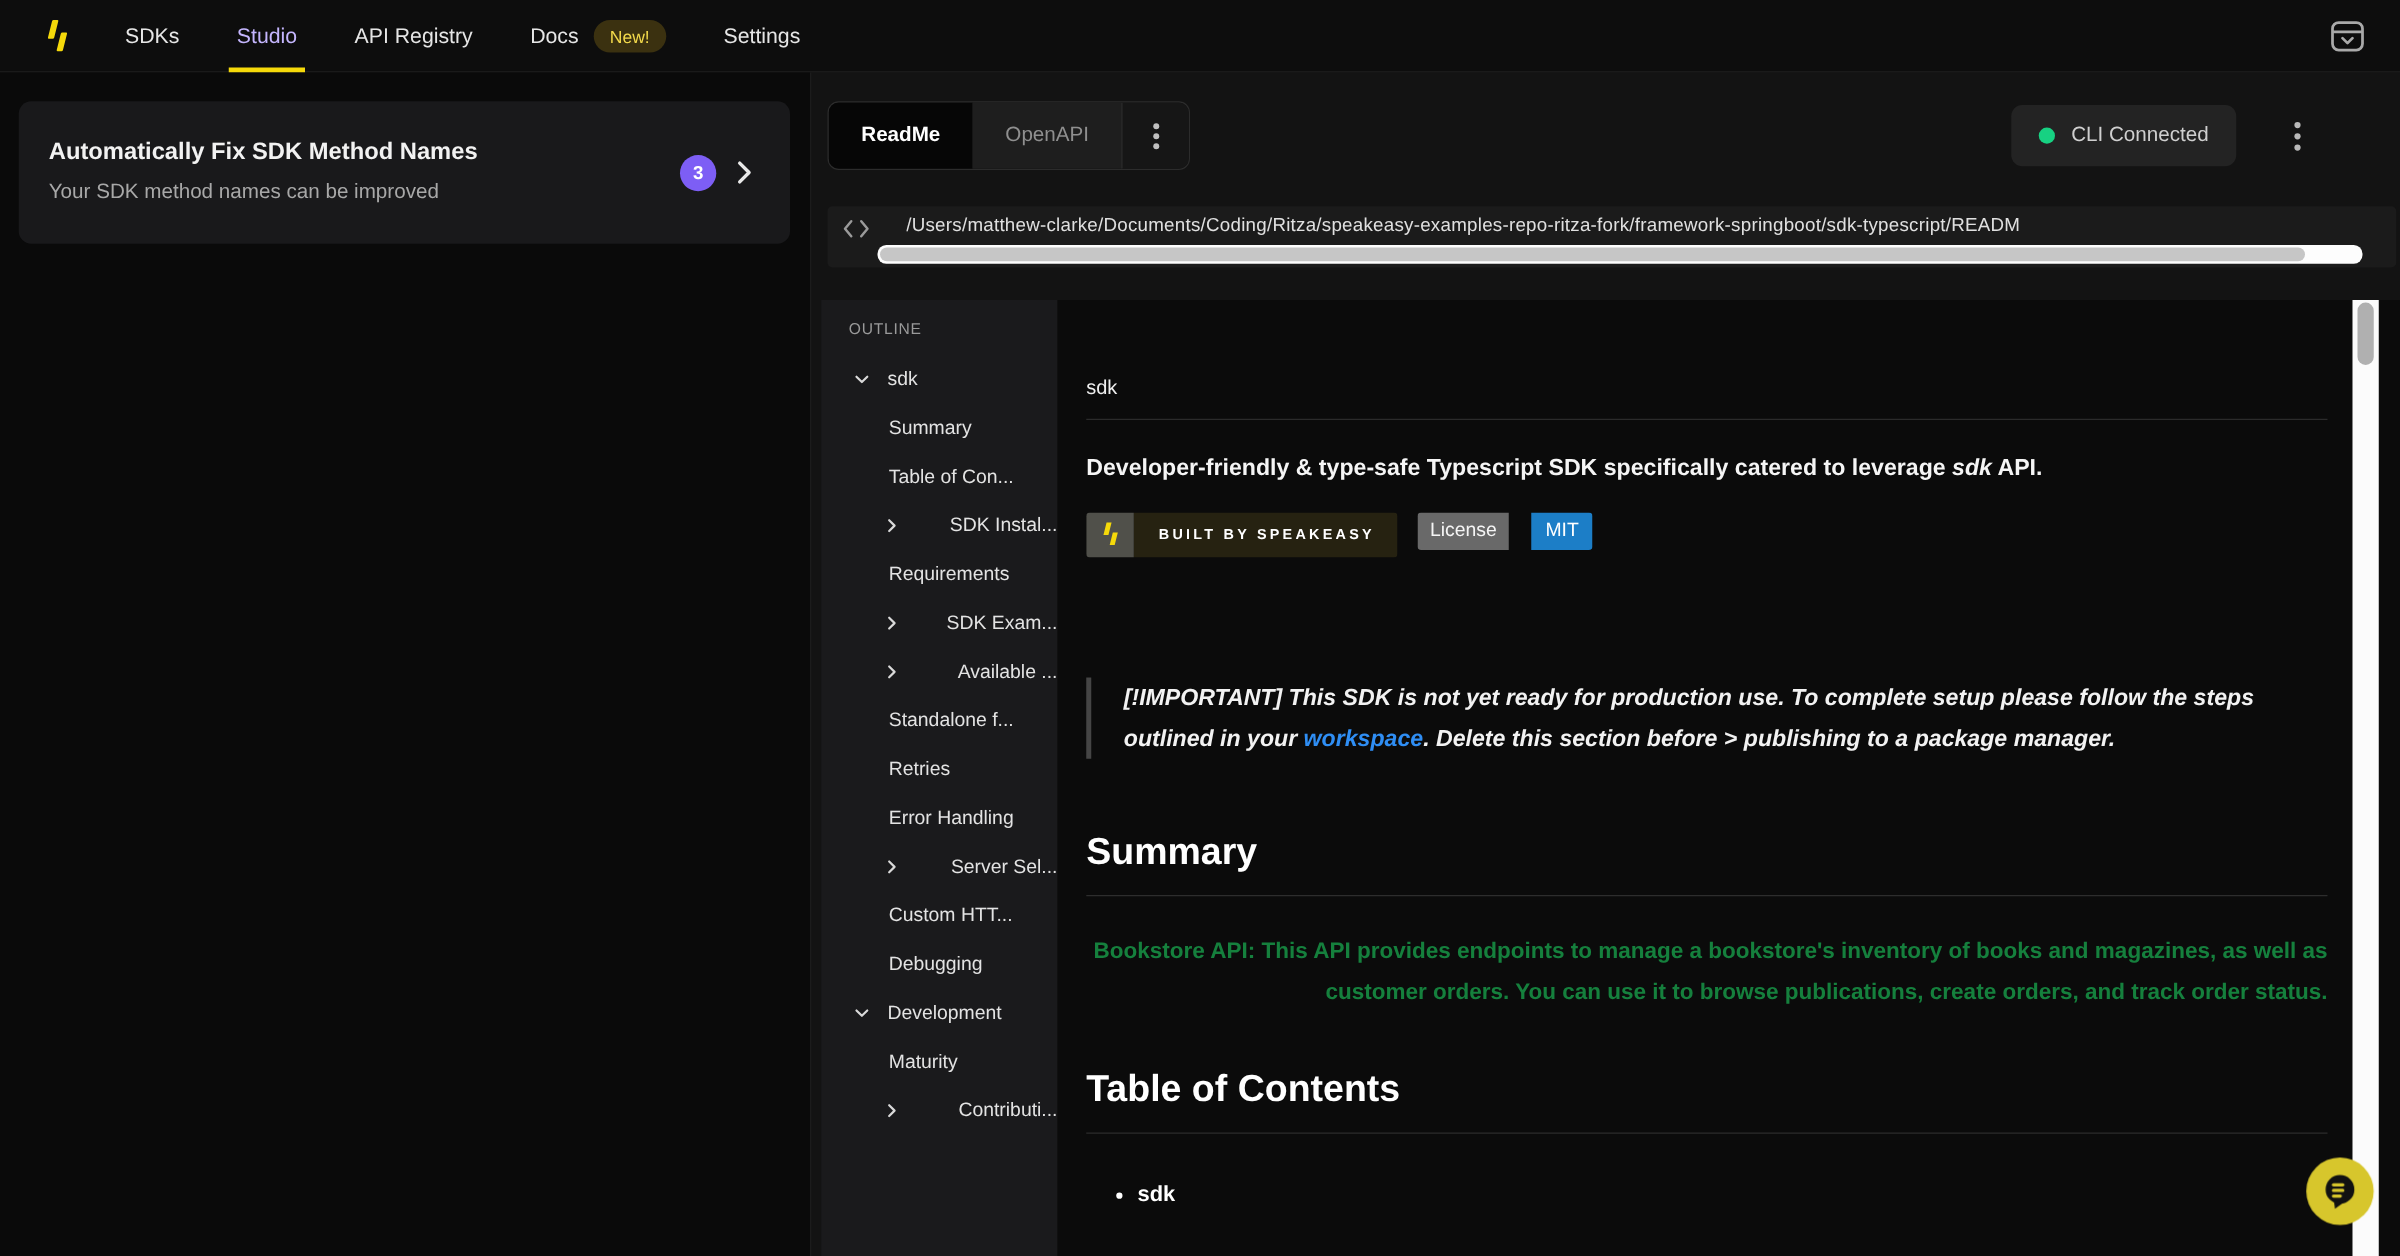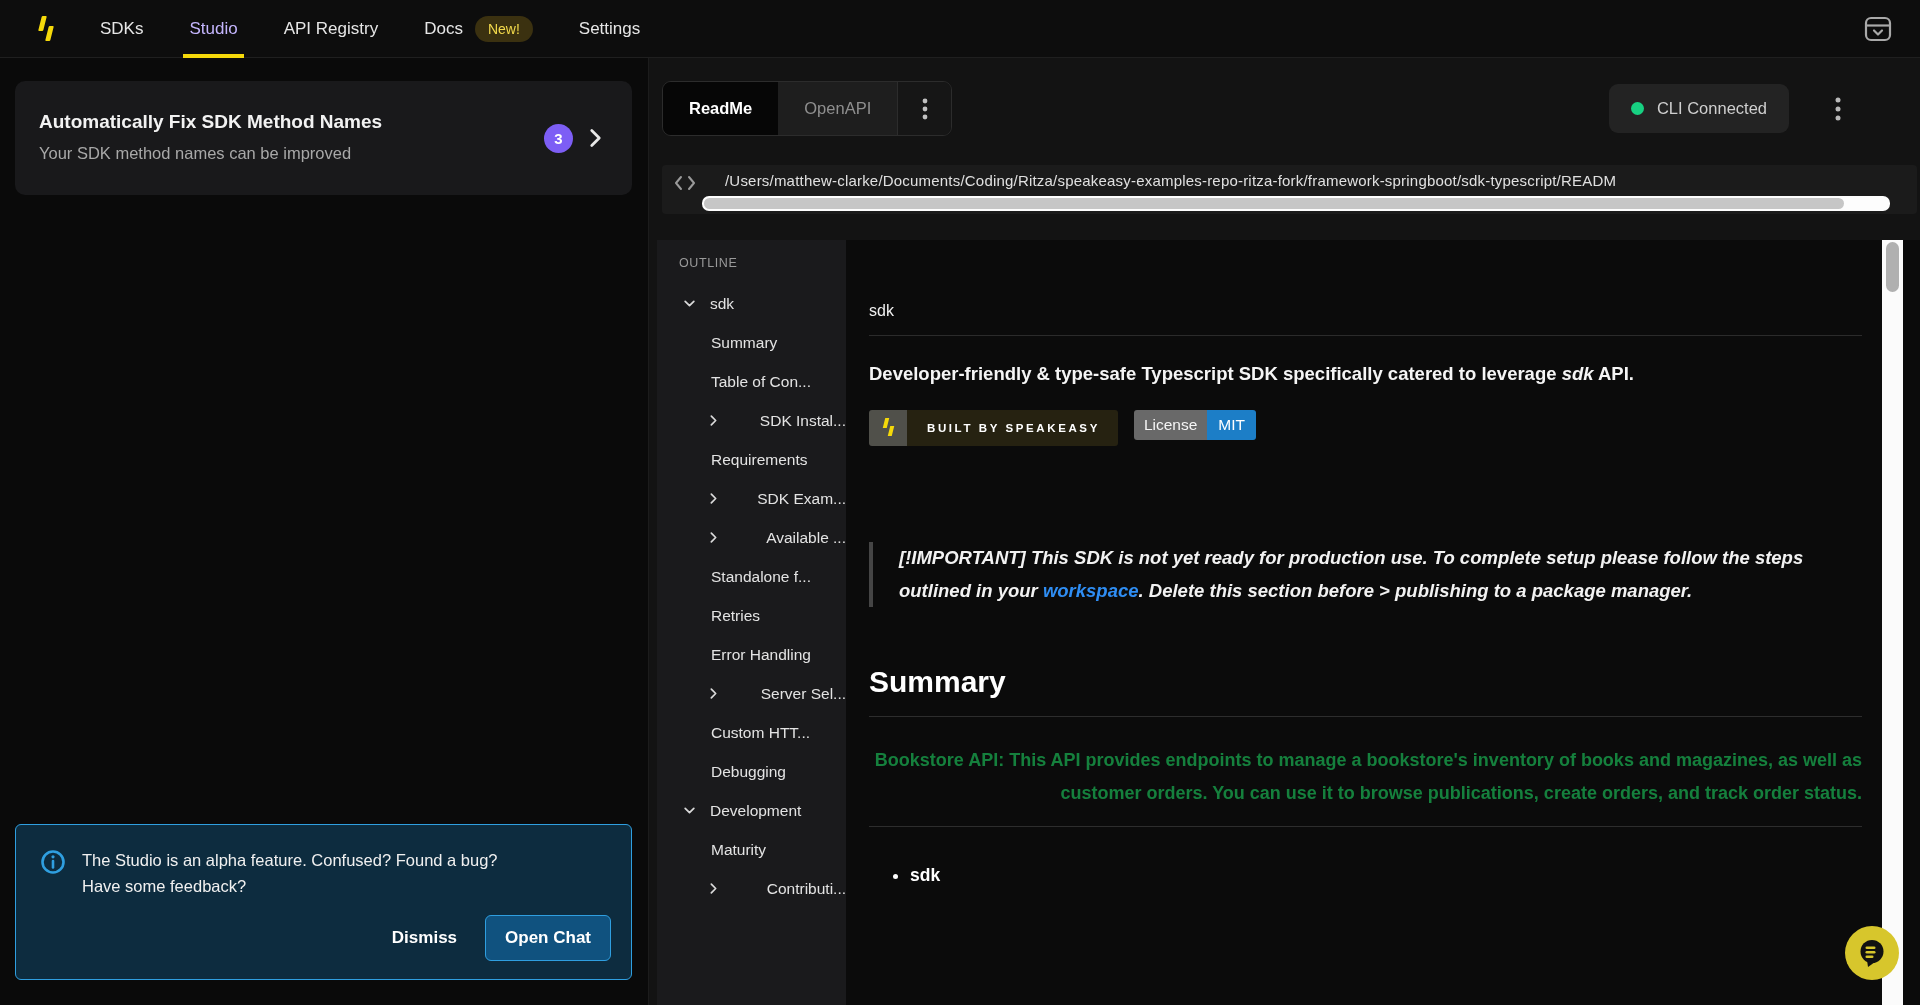--- a/index.html
+++ b/index.html
@@ -95,21 +95,21 @@
   .md-hr { border:none; border-top:1px solid #2b2b2b; margin-top:15px; }
   .md-intro { margin-top:27px; font-size:18.5px; font-weight:bold; color:#f5f5f5; }
   .badges { margin-top:25px; display:flex; align-items:flex-start; gap:16px; height:36px; }
   .builtby { display:flex; border-radius:3px; overflow:hidden; height:36px; }
   .builtby-icon { width:38px; background:#50504a; position:relative; }
   .builtby-icon .bar { position:absolute; width:3.5px; height:10px; background:#f5d90a; transform:skewX(-14deg); }
   .builtby-icon .bar.b1 { left:15px; top:8px; }
   .builtby-icon .bar.b2 { left:20px; top:16px; }
   .builtby-text { background:#262211; color:#fff; font-size:11.5px; font-weight:bold;
     letter-spacing:2.6px; display:flex; align-items:center; padding:0 18px 0 20px; }
-  .license { display:flex; border-radius:3px; overflow:hidden; height:30px; font-size:15.5px; }
+  .license { display:flex; border-radius:3px; overflow:hidden; height:30px; font-size:15.5px;gap:18px; }
   .license-label { background:#696969; color:#f5f5f5; display:flex; align-items:center; padding:0 10px; }
   .license-value { background:#1c7ec7; color:#fff; display:flex; align-items:center; padding:0 11px; }
   .md-quote { margin-top:96px; border-left:4px solid #454545; padding-left:26px;
     font-size:18.5px; font-weight:bold; font-style:italic; line-height:32.5px; color:#f2f2f2; max-width:950px; }
   .md-quote a { color:#2f8ef4; text-decoration:none; }
   .md-h2 { margin-top:58px; font-size:30px; font-weight:bold; color:#fff; }
   .md-h2.toc { margin-top:46px; }
   .md-hr2 { border:none; border-top:1px solid #2d2d2d; margin-top:17px; }
   .md-para { margin-top:27px; font-size:18px; font-weight:bold; line-height:32.5px; color:#15803d; max-width:1012px;text-align:right; }
   .md-list { margin-top:38px; padding-left:41px; }
@@ -161,34 +161,20 @@
         <div class="issue-title">Automatically Fix SDK Method Names</div>
         <div class="issue-sub">Your SDK method names can be improved</div>
       </div>
       <span class="count-badge purple">3</span>
       <svg width="13" height="20" viewBox="0 0 10 16">
         <polyline points="2,2 8,8 2,14" fill="none" stroke="#e8e8e8" stroke-width="2.2" stroke-linecap="round" stroke-linejoin="round"></polyline>
       </svg>
     </div>
 
 
-    <div class="feedback">
-      <div class="feedback-row">
-        <svg width="26" height="26" viewBox="0 0 26 26" style="flex:none; margin-top:2px;">
-          <circle cx="13" cy="13" r="10.5" fill="none" stroke="#2f9fe0" stroke-width="2.6"></circle>
-          <line x1="13" y1="12" x2="13" y2="18.5" stroke="#2f9fe0" stroke-width="2.6" stroke-linecap="round"></line>
-          <circle cx="13" cy="7.8" r="1.6" fill="#2f9fe0"></circle>
-        </svg>
-        <div class="feedback-msg">The Studio is an alpha feature. Confused? Found a bug? Have some feedback?</div>
-      </div>
-      <div class="feedback-buttons">
-        <button class="dismiss-btn">Dismiss</button>
-        <button class="open-chat-btn">Open Chat</button>
-      </div>
-    </div>
   </aside>
 
   <div class="right-panel">
 
     <div class="toolbar">
       <div class="tab-group">
         <div class="tab active">ReadMe</div>
         <div class="tab inactive">OpenAPI</div>
         <div class="tab-kebab">
           <svg width="6" height="24" viewBox="0 0 6 24">
@@ -331,20 +317,21 @@
             <span class="license-value">MIT</span>
           </div>
         </div>
 
         <blockquote class="md-quote"><span>[!IMPORTANT] This SDK is not yet ready for production use. To complete setup please follow the steps outlined in your </span><a href="#">workspace</a><span>. Delete this section before &gt; publishing to a package manager.</span></blockquote>
 
         <h2 class="md-h2">Summary</h2>
         <hr class="md-hr2">
         <p class="md-para">Bookstore API: This API provides endpoints to manage a bookstore's inventory of books and magazines, as well as customer orders. You can use it to browse publications, create orders, and track order status.</p>
 
+        <h2 class="md-h2 toc">Table of Contents</h2>
         <hr class="md-hr2">
         <ul class="md-list">
           <li>sdk</li>
         </ul>
       </main>
 
       <div class="v-scrollbar">
         <div class="v-thumb"></div>
       </div>
       <div class="right-strip"></div>

